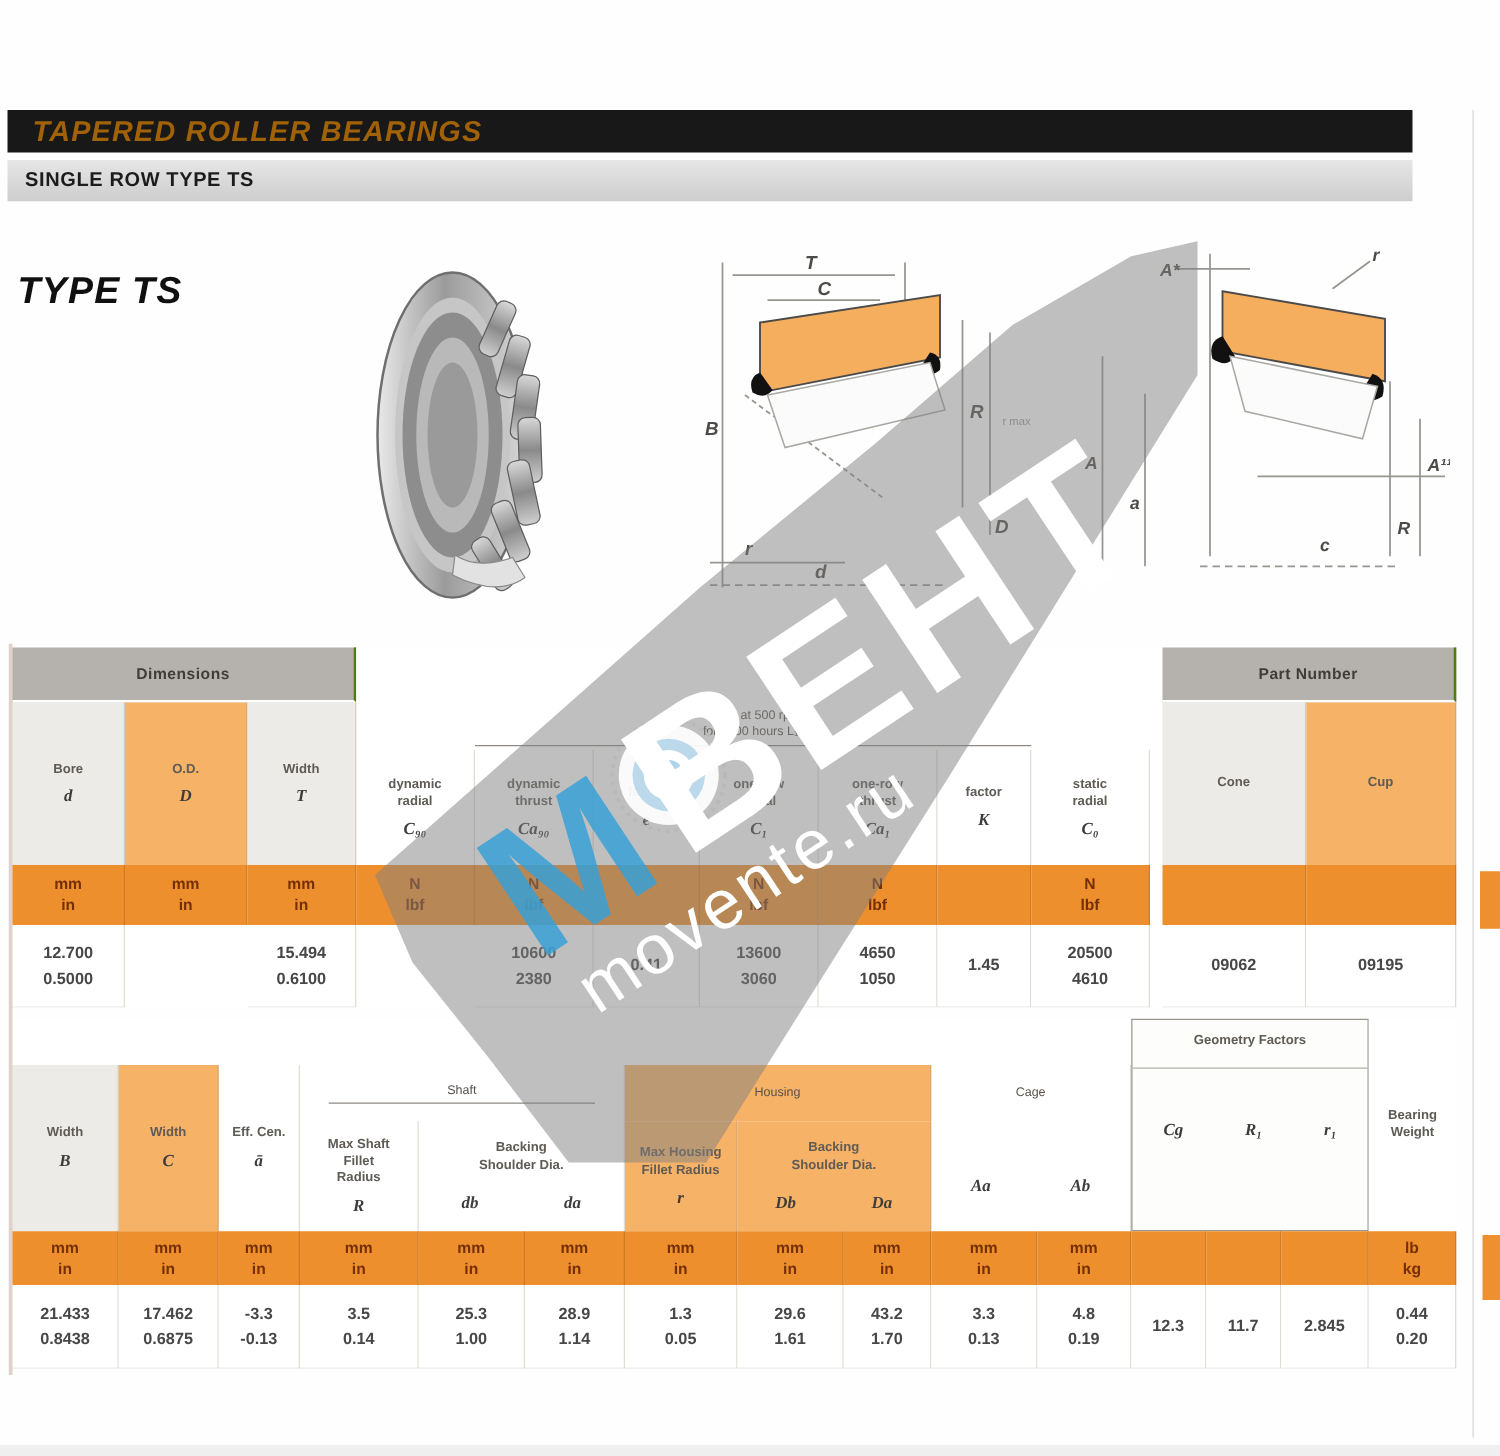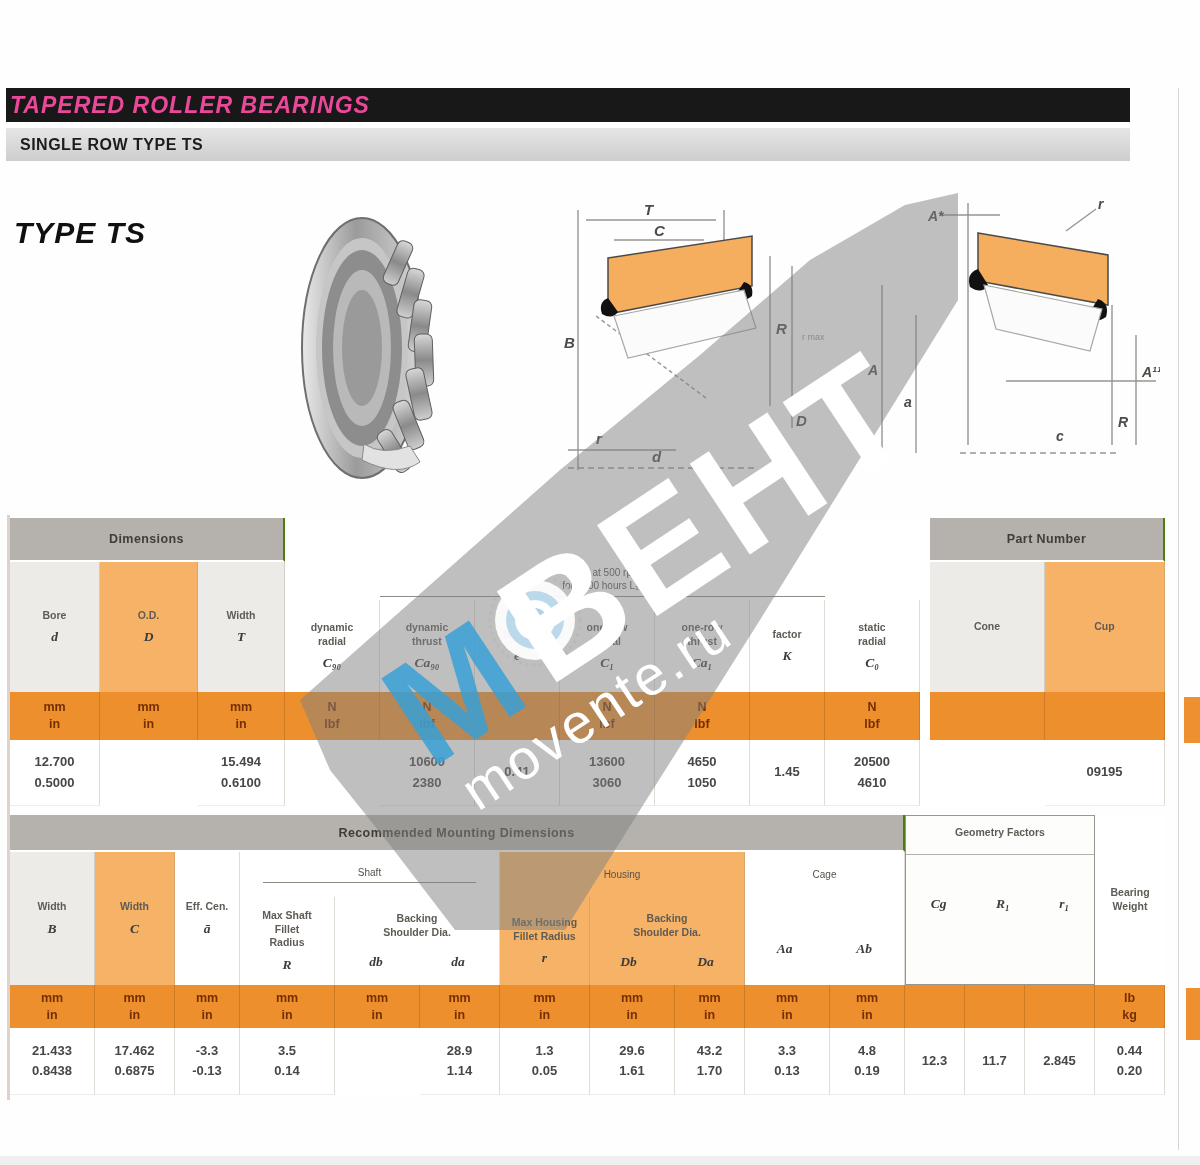--- a/index.html
+++ b/index.html
@@ -2,21 +2,21 @@
 <html><head>
 <meta charset="utf-8">
 <style>
   html,body{margin:0;padding:0;background:#fff;}
   #page{position:relative;width:1200px;height:1165px;background:#fefefe;overflow:hidden;
         font-family:"Liberation Sans",sans-serif;color:#333;}
   .abs{position:absolute;box-sizing:border-box;}
 
   
   .topbar{left:6px;top:88px;width:1124px;height:34px;background:#181818;display:flex;align-items:center;}
-  .topbar span{color:#ec4899;font-weight:800;font-style:italic;font-size:23px;letter-spacing:1px;padding-left:4px;}
+  .topbar span{color:#a16207;font-weight:800;font-style:italic;font-size:23px;letter-spacing:1px;padding-left:20px;}
   .subbar{left:6px;top:128px;width:1124px;height:33px;background:linear-gradient(#e6e6e6,#cdcdcd);display:flex;align-items:center;}
   .subbar span{color:#1c1c1c;font-weight:800;font-size:16px;letter-spacing:.5px;padding-left:14px;}
   .typelabel{left:14px;top:216px;font-size:30px;font-weight:800;font-style:italic;color:#101010;letter-spacing:1px;}
 
   
   .edge-line{left:1178px;top:88px;width:1px;height:1062px;background:#d6d6d6;}
   .frag1{left:1184px;top:697px;width:16px;height:46px;background:#ef9030;}
   .frag2{left:1186px;top:988px;width:14px;height:52px;background:#ef9030;}
   .left-shadow{left:7px;top:515px;width:3px;height:585px;background:rgba(110,55,25,.22);}
   .bottom-strip{left:0;top:1156px;width:1200px;height:9px;background:#efefef;}
@@ -287,29 +287,29 @@
         <span>4650
 1050</span>
       </div>
     <div class="cell data" style="grid-column:9;grid-row:5">
         <span>1.45</span>
       </div>
     <div class="cell data" style="grid-column:10;grid-row:5">
         <span>20500
 4610</span>
       </div>
+    <div class="cell data" style="grid-column:12;grid-row:5">
+        <span>09062</span>
+      </div>
     <div class="cell data" style="grid-column:13;grid-row:5">
         <span>09195</span>
       </div>
   </div>
 
   <div id="t2" class="abs grid">
-    <div class="cell band" style="grid-column:1/12;grid-row:1">
-      <span>Recommended Mounting Dimensions</span>
-      </div>
     <div class="cell gfbox" style="grid-column:12/15;grid-row:1/4">
       <span class="hlabel">Geometry Factors</span>
       <div class="gfdiv"></div>
       <div class="symrow" style="margin-top:34px">
         <span class="hsym">Cg</span>
         <span class="hsym">R₁</span>
         <span class="hsym">r₁</span>
       </div>
     </div>
     <div class="cell noborder" style="grid-column:15;grid-row:1/4;background:#fff">
@@ -441,20 +441,24 @@
         <span>17.462
 0.6875</span>
       </div>
     <div class="cell data" style="grid-column:3;grid-row:5">
         <span>-3.3
 -0.13</span>
       </div>
     <div class="cell data" style="grid-column:4;grid-row:5">
         <span>3.5
 0.14</span>
+      </div>
+    <div class="cell data" style="grid-column:5;grid-row:5">
+        <span>25.3
+1.00</span>
       </div>
     <div class="cell data" style="grid-column:6;grid-row:5">
         <span>28.9
 1.14</span>
       </div>
     <div class="cell data" style="grid-column:7;grid-row:5">
         <span>1.3
 0.05</span>
       </div>
     <div class="cell data" style="grid-column:8;grid-row:5">

